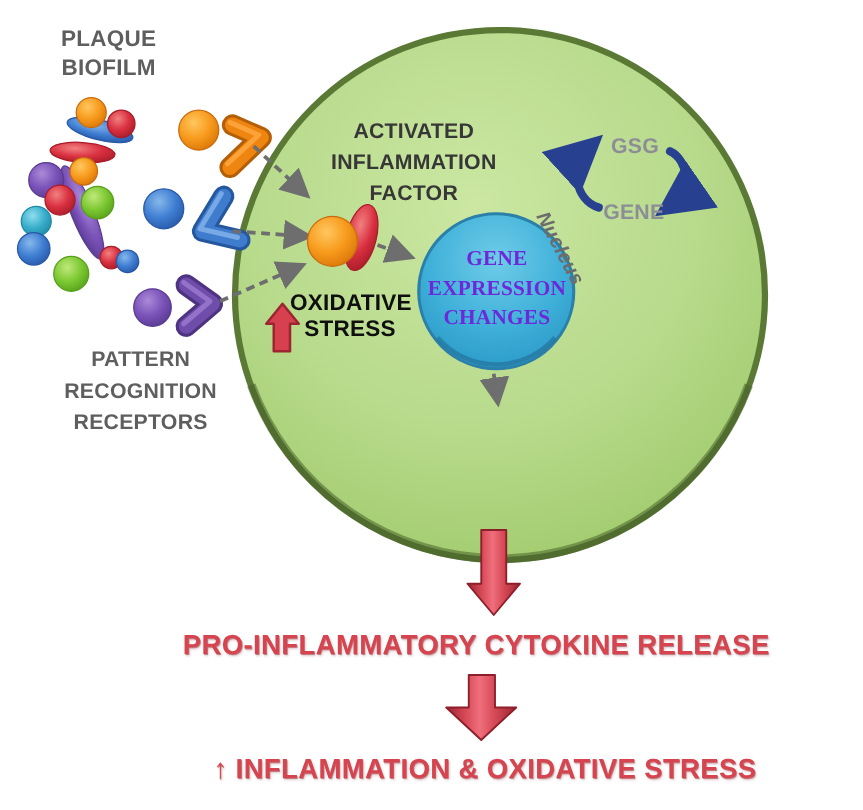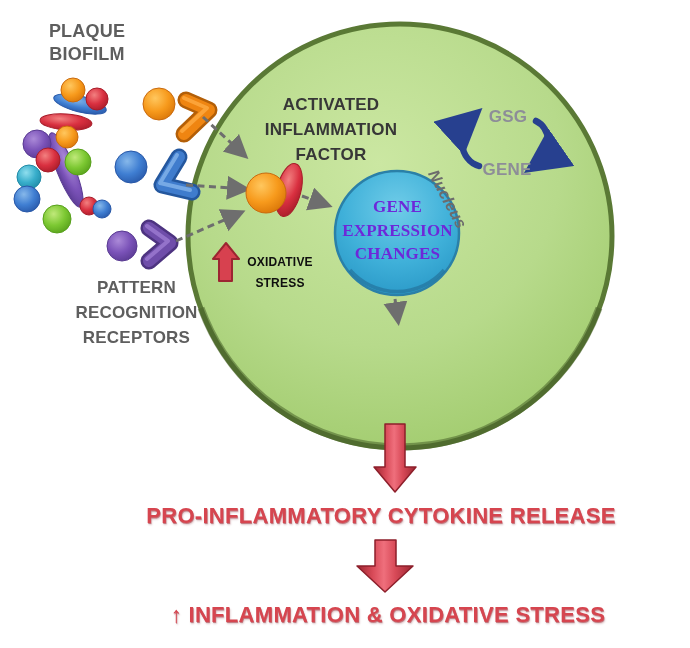--- a/index.html
+++ b/index.html
@@ -167,29 +167,29 @@
     </g>
 
     <path d="M 385 424 L 405 424 L 405 467 L 416 467 L 395 492 L 374 467 L 385 467 Z" fill="url(#redArrowGrad)" stroke="#8d1f2b" stroke-width="1.5" stroke-linejoin="round"></path>
 
     <path d="M 375 540 L 396 540 L 396 566 L 413 566 L 385 592 L 357 566 L 375 566 Z" fill="url(#redArrowGrad)" stroke="#8d1f2b" stroke-width="1.5" stroke-linejoin="round"></path>
   </svg>
 
   <div class="lbl lbl-gray" style="left:33px;top:20px;width:108px;font-size:18px;line-height:23px;">PLAQUE
 BIOFILM</div>
 
-  <div class="lbl lbl-gray" style="left:45px;top:275px;width:135px;font-size:17px;line-height:25px;margin-left:24px;">PATTERN
+  <div class="lbl lbl-gray" style="left:45px;top:275px;width:135px;font-size:17px;line-height:25px;">PATTERN
 RECOGNITION
 RECEPTORS</div>
 
   <div class="lbl lbl-dark" style="left:252px;top:92px;width:158px;font-size:17px;line-height:25px;">ACTIVATED
 INFLAMMATION
 FACTOR</div>
 
-  <div class="lbl lbl-black" style="left:232px;top:252px;width:96px;font-size:12px;line-height:21px;">OXIDATIVE
+  <div class="lbl lbl-black" style="left:232px;top:232px;width:96px;font-size:18px;line-height:21px;">OXIDATIVE
 STRESS</div>
 
   <div class="lbl lbl-nucfill" style="left:337px;top:195px;width:121px;font-size:17px;line-height:23.5px;">GENE
 EXPRESSION
 CHANGES</div>
 
   <div class="lbl lbl-nucleus" style="left:442px;top:166px;font-size:16px;">Nucleus</div>
 
   <div class="lbl lbl-gsg" style="left:486px;top:105px;width:44px;font-size:17px;">GSG</div>
 

